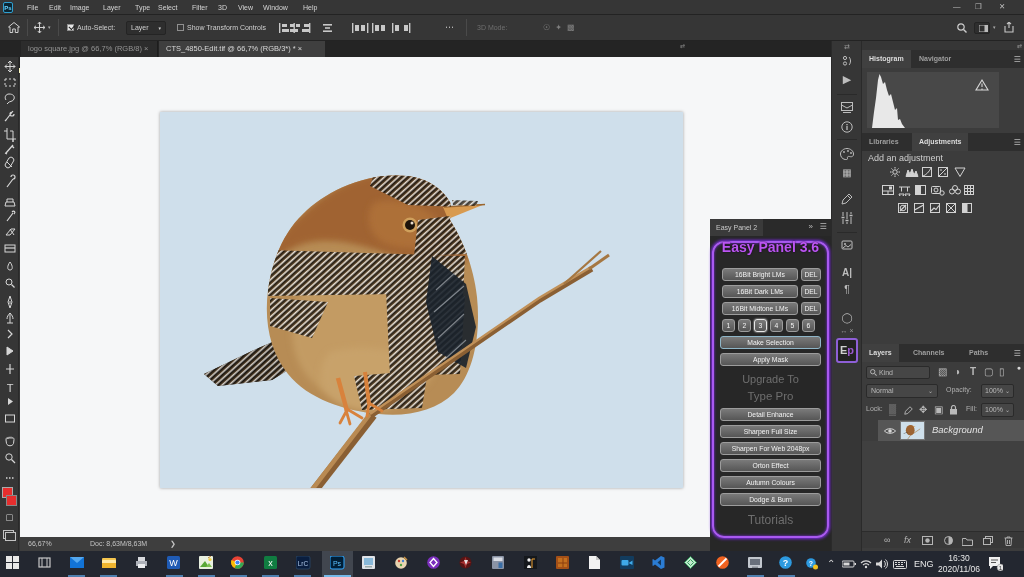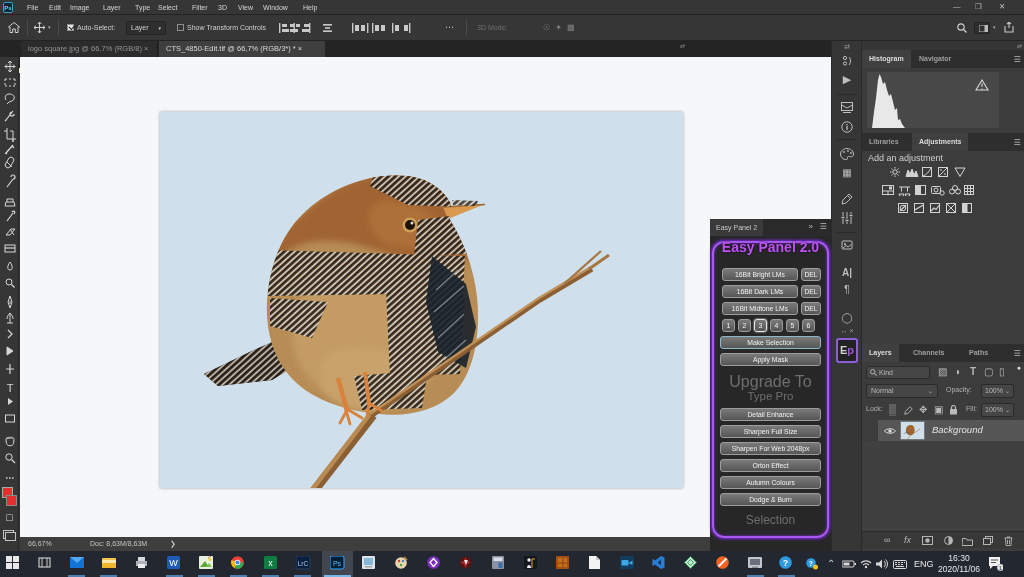--- a/index.html
+++ b/index.html
@@ -502,44 +502,44 @@
     </div>
   </div>
 
   <div id="easytitle" class="abs">
     <div id="easytab">Easy Panel 2</div>
     <span style="position:absolute; right:18px; top:3px; color:#bbb; font-size:8px;">»</span>
     <span style="position:absolute; right:4px; top:3px; color:#bbb; font-size:8px;">☰</span>
   </div>
   <div id="easybody" class="abs">
     <div id="easyborder"></div>
-    <div id="easyheading">Easy Panel 2.0</div>
+    <div id="easyheading">Easy Panel 3.6</div>
     <div class="ebtn" style="left:12px; top:32px; width:76px;">16Bit Bright LMs</div>
     <div class="ebtn" style="left:91px; top:32px; width:20px;">DEL</div>
     <div class="ebtn" style="left:12px; top:49px; width:76px;">16Bit Dark LMs</div>
     <div class="ebtn" style="left:91px; top:49px; width:20px;">DEL</div>
     <div class="ebtn" style="left:12px; top:66px; width:76px;">16Bit Midtone LMs</div>
     <div class="ebtn" style="left:91px; top:66px; width:20px;">DEL</div>
     <div class="ebtn" style="left:12px; top:83px; width:13px;">1</div>
     <div class="ebtn" style="left:28px; top:83px; width:13px;">2</div>
     <div class="ebtn" style="left:44px; top:83px; width:13px; border-color:#e8e8e8; box-shadow:0 0 2px #fff;">3</div>
     <div class="ebtn" style="left:60px; top:83px; width:13px;">4</div>
     <div class="ebtn" style="left:76px; top:83px; width:13px;">5</div>
     <div class="ebtn" style="left:92px; top:83px; width:13px;">6</div>
     <div class="ebtn" style="left:10px; top:100px; width:101px; border-color:#8fb6c8;">Make Selection</div>
     <div class="ebtn" style="left:10px; top:117px; width:101px;">Apply Mask</div>
-    <div class="egray" style="top:137px; font-size:16px;">Upgrade To</div>
+    <div class="egray" style="top:137px; font-size:11px;">Upgrade To</div>
     <div class="egray" style="top:154px; font-size:11.5px;">Type Pro</div>
     <div class="ebtn" style="left:10px; top:172px; width:101px;">Detail Enhance</div>
     <div class="ebtn" style="left:10px; top:189px; width:101px;">Sharpen Full Size</div>
     <div class="ebtn" style="left:10px; top:206px; width:101px;">Sharpen For Web 2048px</div>
     <div class="ebtn" style="left:10px; top:223px; width:101px;">Orton Effect</div>
     <div class="ebtn" style="left:10px; top:240px; width:101px;">Autumn Colours</div>
     <div class="ebtn" style="left:10px; top:257px; width:101px;">Dodge &amp; Burn</div>
-    <div class="egray" style="top:277px; font-size:12px;">Selection</div>
+    <div class="egray" style="top:277px; font-size:12px;">Tutorials</div>
   </div>
 
   <div id="taskbar" class="abs">
 
     <svg class="tbi" style="left:6px;" width="13" height="13">
         <rect x="0" y="0" width="6" height="6" fill="#e8e8e8"></rect>
         <rect x="7" y="0" width="6" height="6" fill="#e8e8e8"></rect>
         <rect x="0" y="7" width="6" height="6" fill="#e8e8e8"></rect>
         <rect x="7" y="7" width="6" height="6" fill="#e8e8e8"></rect>
       </svg>

